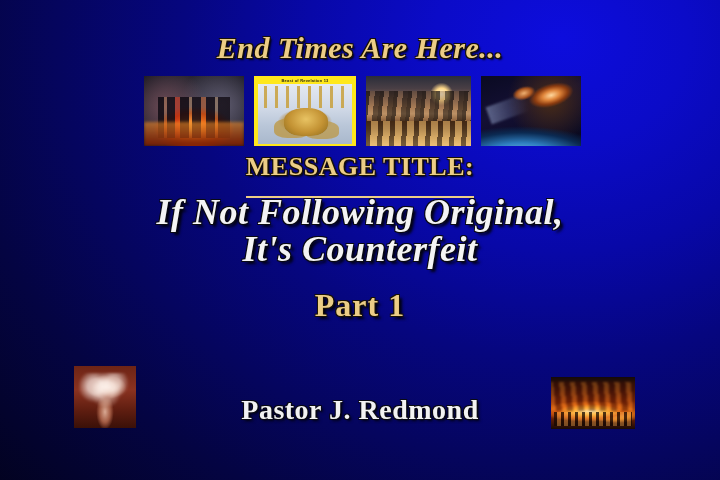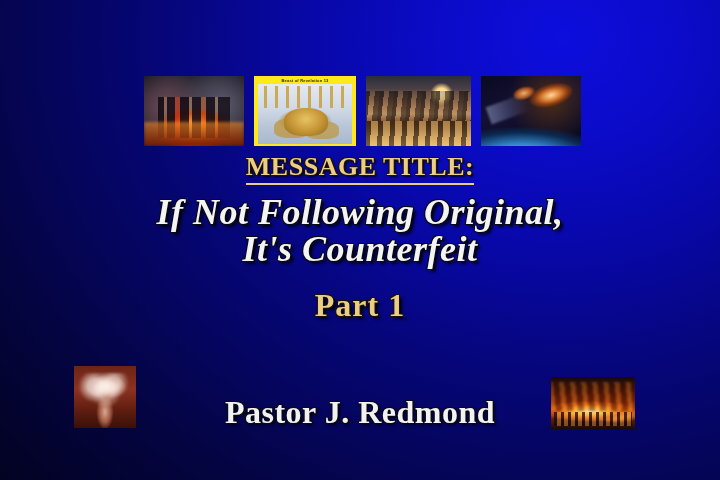--- a/index.html
+++ b/index.html
@@ -211,21 +211,21 @@
     letter-spacing: 0.5px;
     color: #eccd86;
     text-shadow:
       -1px -1px 0 #1a1205, 1px -1px 0 #1a1205,
       -1px  1px 0 #1a1205, 1px  1px 0 #1a1205,
       2px 2px 2px rgba(0,0,0,0.85);
     white-space: nowrap;
   }
   .message-title span {
     border-bottom: 2px solid #eccd86;
-    padding-bottom: 2px;
+    padding-bottom: 15px;
   }
 
   
   .title-line {
     position: absolute;
     left: 0;
     width: 720px;
     text-align: center;
     font-weight: bold;
     font-style: italic;
@@ -257,21 +257,21 @@
     white-space: nowrap;
   }
 
   
   .speaker-name {
     position: absolute;
     top: 394px;
     left: 0;
     width: 720px;
     text-align: center;
-    font-size: 32px;
+    font-size: 28px;
     font-weight: bold;
     color: #f2f2f2;
     letter-spacing: .5px;
     text-shadow:
       -1px -1px 0 #0a0a14, 1px -1px 0 #0a0a14,
       -1px  1px 0 #0a0a14, 1px  1px 0 #0a0a14,
       2px 2px 3px rgba(0,0,0,0.9);
     white-space: nowrap;
   }
 
@@ -324,20 +324,21 @@
     background: repeating-linear-gradient(90deg,
       rgba(20,8,4,.75) 0 3px, rgba(255,190,90,.35) 3px 7px);
     filter: blur(.7px);
   }
 </style>
 </head>
 <body>
 
 <div id="slide">
 
+  <div class="headline">End Times Are Here...</div>
 
   <div class="thumb-strip">
 
     <div class="thumb t1">
       <div class="art-horsemen"></div>
     </div>
 
     <div class="thumb t2">
       <div class="art-beast">
         <div class="beast-caption">Beast of Revelation 13</div>

